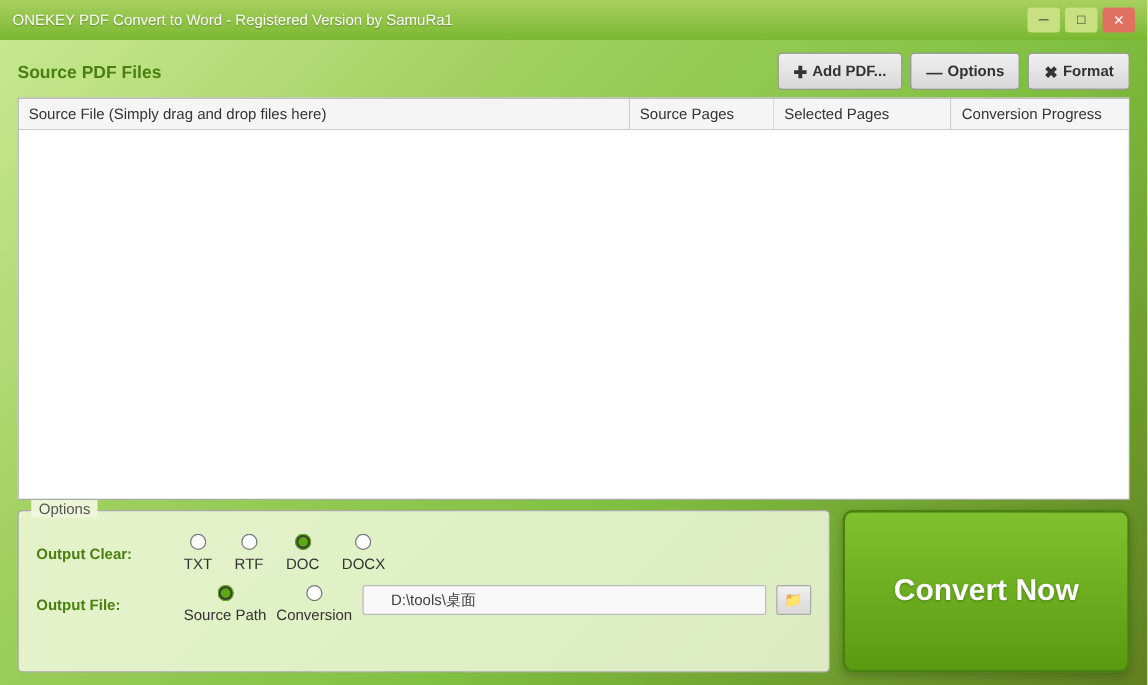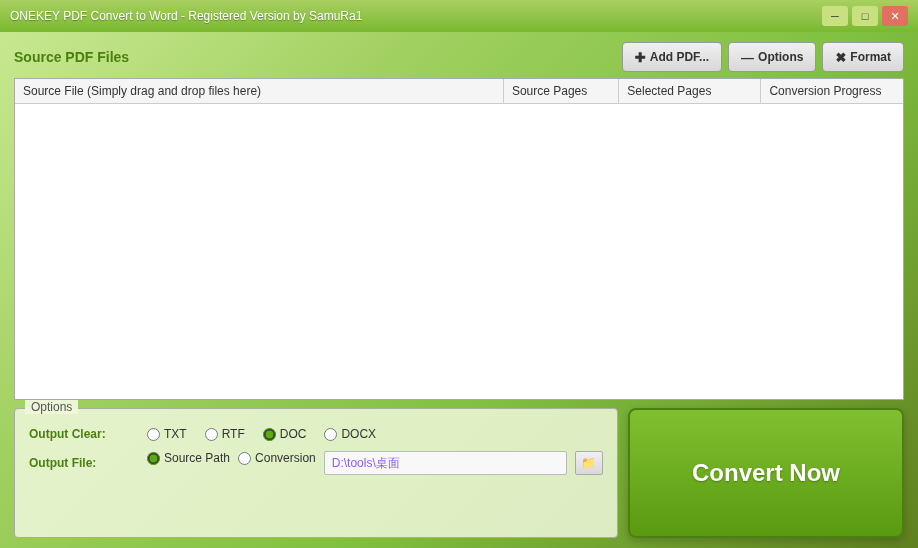--- a/index.html
+++ b/index.html
@@ -204,60 +204,61 @@
       gap: 18px;
     }
 
     .radio-item {
       display: flex;
       align-items: center;
       gap: 4px;
       font-size: 12px;
       color: #333;
       cursor: pointer;
+      flex-direction: column;
     }
 
     .radio-item input[type="radio"] {
       accent-color: #5aaa10;
       cursor: pointer;
     }
 
     .output-path-row {
       display: flex;
       align-items: flex-start;
       gap: 8px;
     }
 
     .path-input {
       flex: 1;
       height: 24px;
       border: 1px solid #bbb;
       background: #f8f8f8;
-      padding: 0 7px;
-      font-size: 12px;
-      color: #8b5cf6;
+      padding: 0 22px;
+      font-size: 12px;
+      color: #404040;
       border-radius: 2px;
     }
 
     .browse-btn {
       width: 28px;
       height: 24px;
       border: 1px solid #aaa;
       background: linear-gradient(to bottom, #f0f0f0, #d8d8d8);
       cursor: pointer;
       display: flex;
       align-items: center;
       justify-content: center;
       border-radius: 2px;
       font-size: 12px;
     }
 
     
     .convert-btn-wrapper {
-      width: 276px;
+      width: 230px;
       display: flex;
       align-items: center;
       justify-content: center;
     }
 
     .convert-btn {
       width: 100%;
       height: 100%;
       min-height: 120px;
       background: linear-gradient(to bottom, #80c030, #5a9a10);

